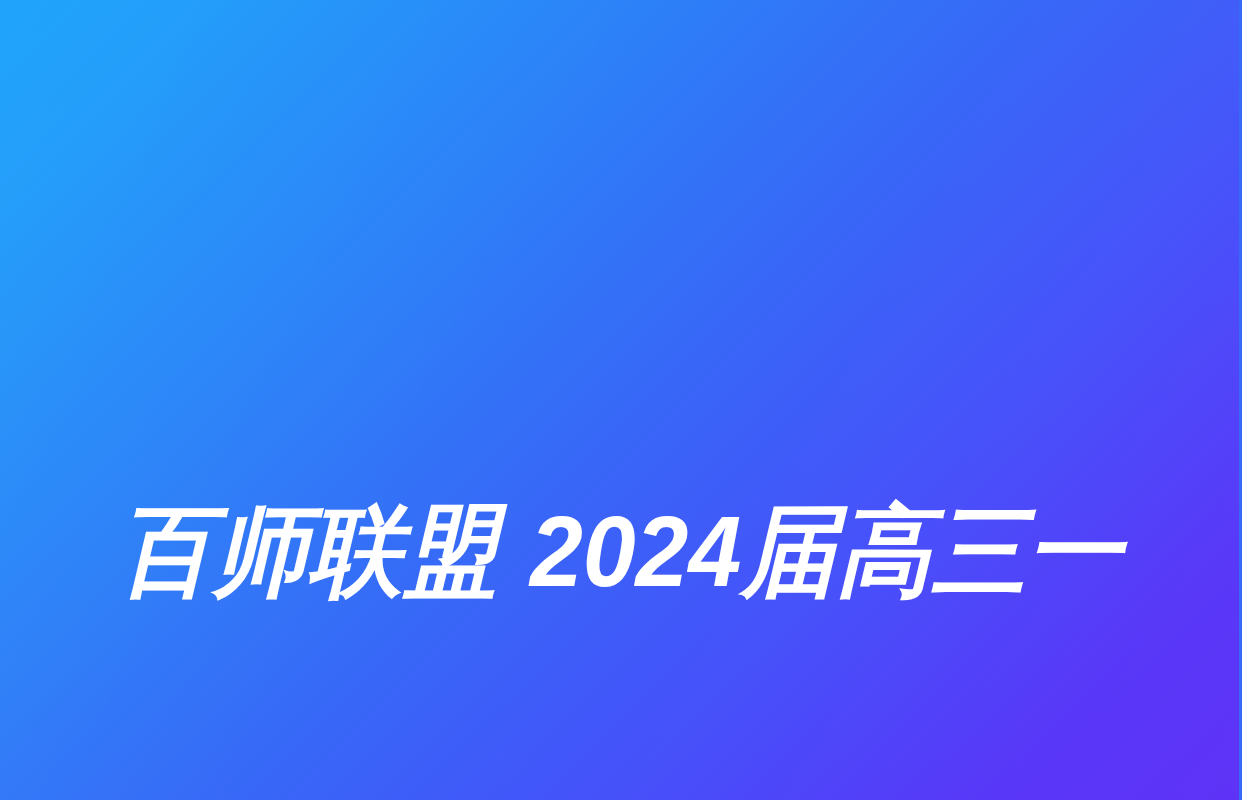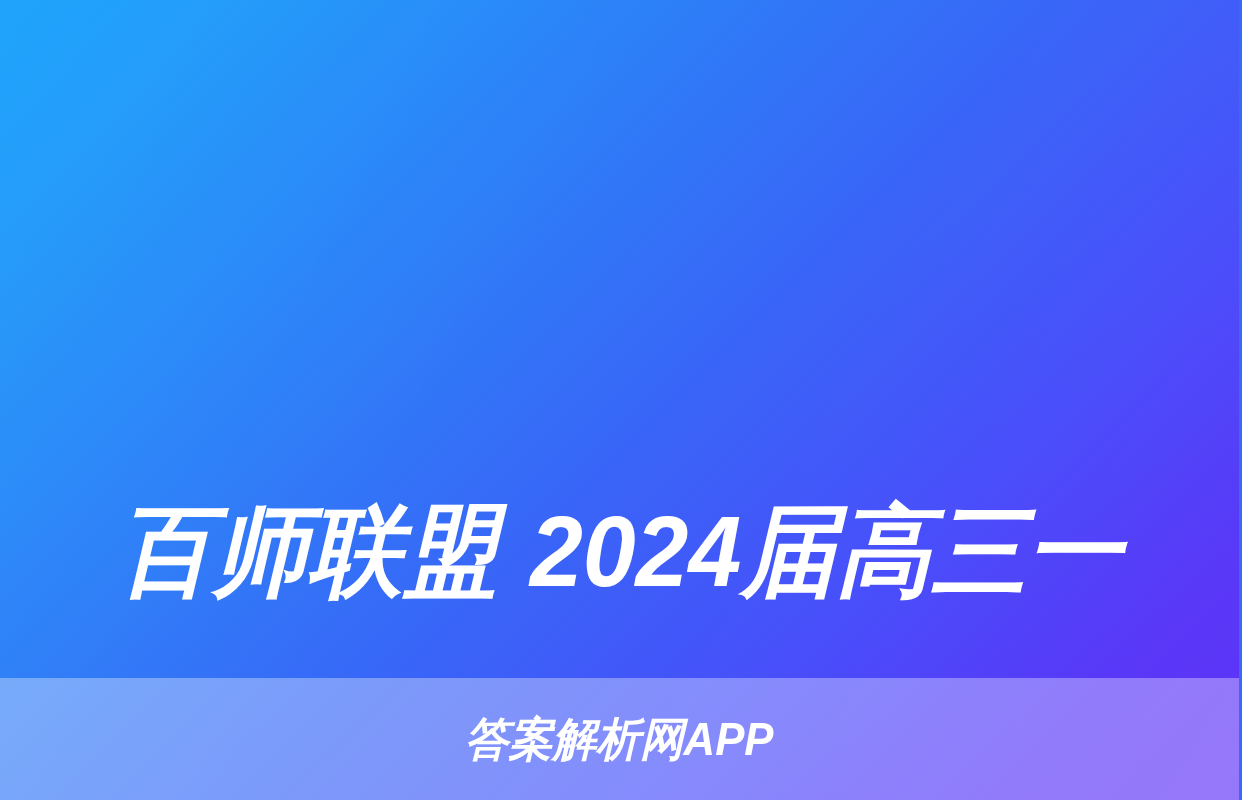--- a/index.html
+++ b/index.html
@@ -108,17 +108,14 @@
 <body>
 
 <div class="poster">
 
   <div class="headline">
     <span class="line">百师联盟 2024届高三一</span>
     
     
   </div>
 
-  <div class="footer-band">
-    <span class="footer-text">答案解析网APP</span>
-  </div>
 
 </div>
 
 </body></html>

